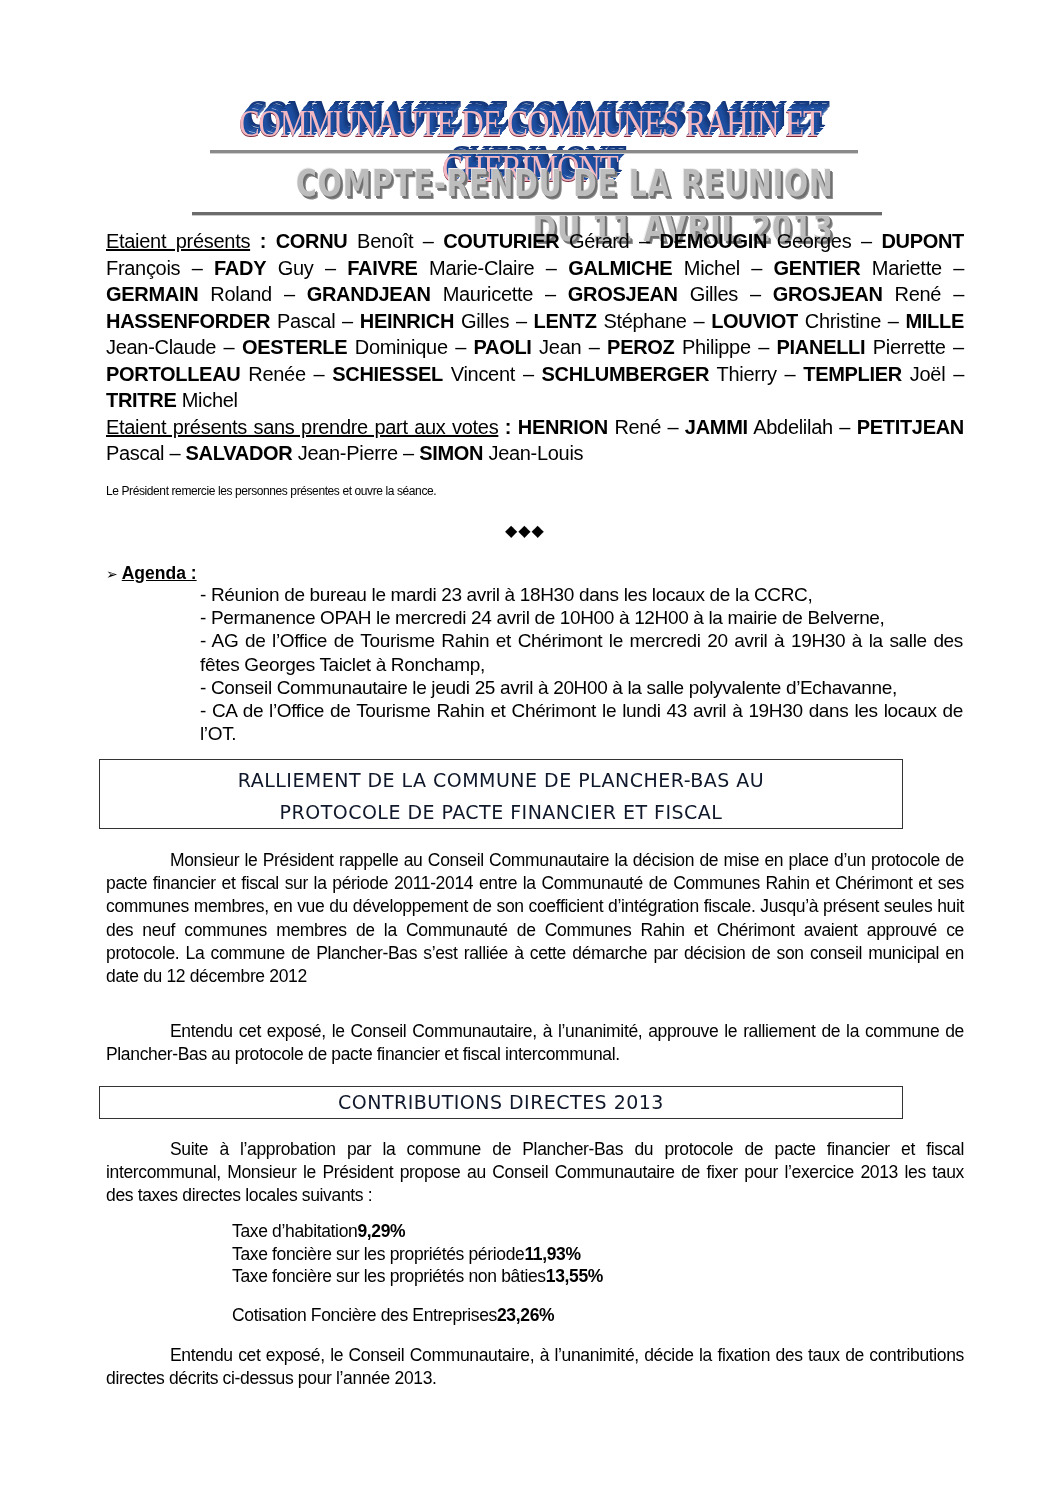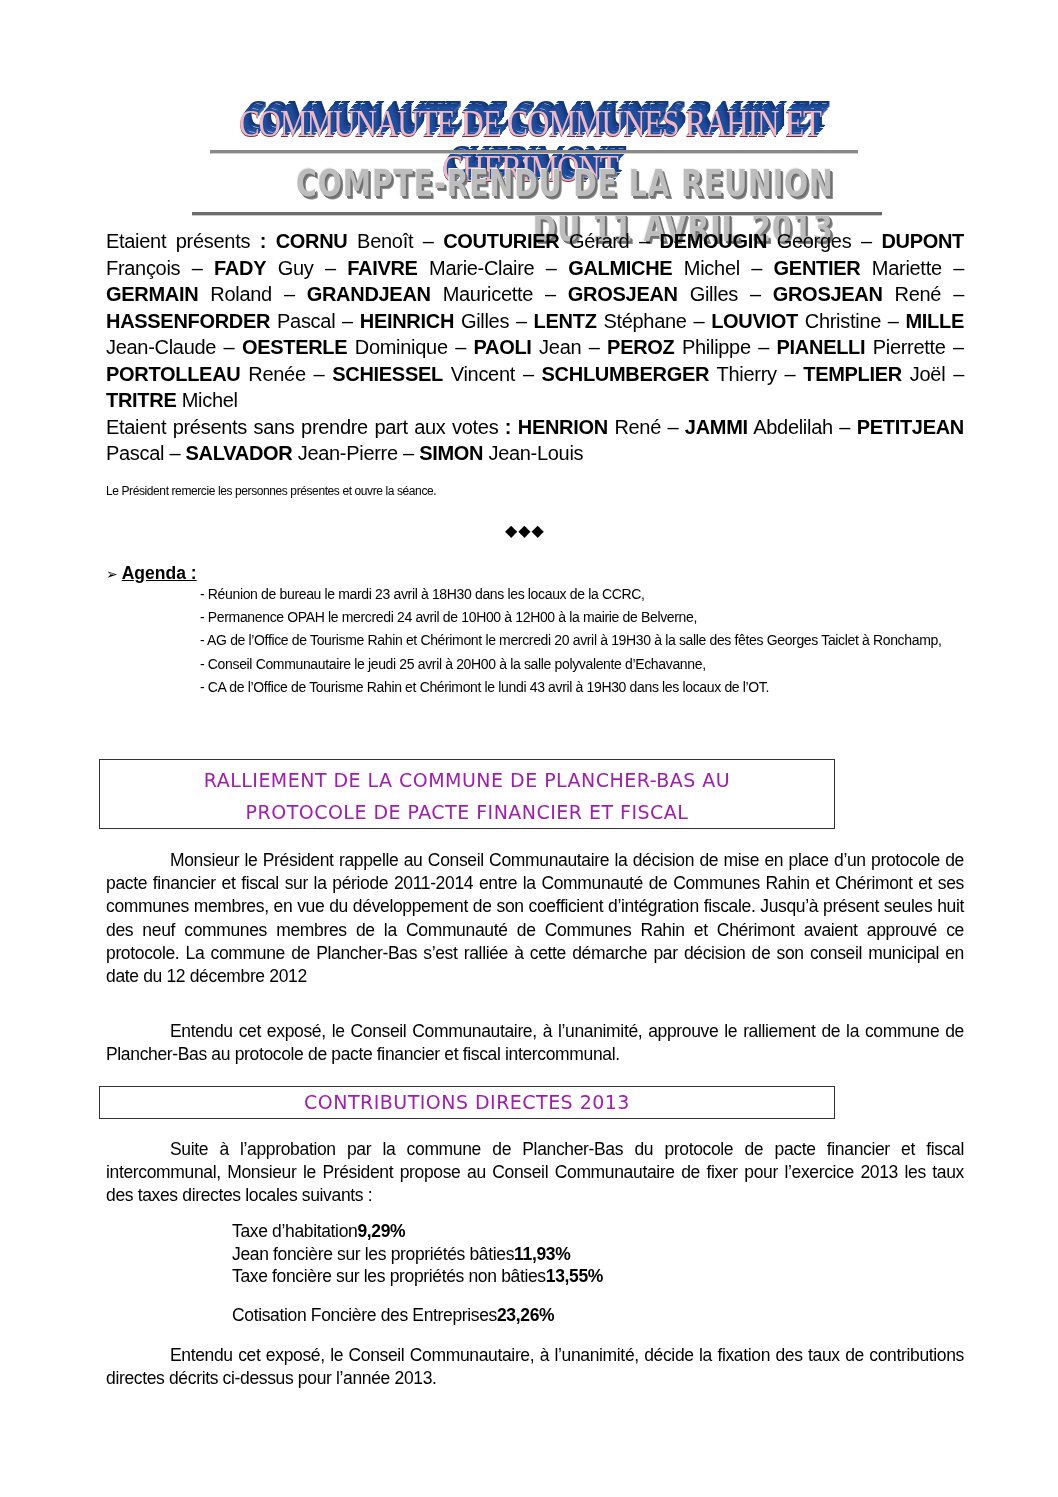--- a/index.html
+++ b/index.html
@@ -44,21 +44,21 @@
       background: #6b6b6b; border-bottom: 1px solid #c9c9c9;
     }
 
     
     .attendance {
       position: absolute; left: 106px; top: 228px; width: 858px;
       font-family: "Liberation Sans Narrow", "Liberation Sans", sans-serif;
       font-size: 20px; line-height: 26.5px; text-align: justify;
       letter-spacing: -0.3px;
     }
-    .attendance .lbl { }
+    .attendance .lbl { text-decoration: underline; }
     .attendance .sur { font-weight: bold; }
     .attendance p { margin: 0; }
 
     .opening {
       position: absolute; left: 106px; top: 484px; width: 858px;
       font-family: "Liberation Sans", sans-serif; font-size: 12px; letter-spacing: -0.4px;
     }
     .diamonds {
       position: absolute; left: 505px; top: 521px; font-size: 16px;
       font-family: "DejaVu Sans", sans-serif; letter-spacing: 1px;
@@ -66,32 +66,32 @@
 
     
     .agenda-title {
       position: absolute; left: 106px; top: 563px;
       font-family: "Liberation Sans", sans-serif; font-size: 17.5px; font-weight: bold;
     }
     .agenda-title .arrow { font-weight: normal; font-size: 14px; margin-right: 4px; }
     .agenda-title .lab { text-decoration: underline; }
     .agenda-list {
       position: absolute; left: 200px; top: 583px; width: 763px;
-      font-family: "Liberation Sans", sans-serif; font-size: 14px; line-height: 23.2px;
+      font-family: "Liberation Sans", sans-serif; font-size: 19px; line-height: 23.2px;
       text-align: justify; letter-spacing: -0.35px;
     }
     .agenda-list div { margin: 0; }
 
     
     .section-box {
-      position: absolute; left: 99px; width: 736px;
+      position: absolute; left: 99px; width: 804px;
       border: 1px solid #333; box-sizing: border-box;
       text-align: center;
       font-family: "DejaVu Sans", sans-serif; font-size: 20px; font-weight: normal;
-      letter-spacing: 0.5px; color: #a21caf;
+      letter-spacing: 0.5px; color: #0f172a;
     }
     .section-box .line { display: block; transform: scaleX(0.95); }
     .box1 { top: 759px; height: 70px; padding-top: 4px; line-height: 32px; }
     .box2 { top: 1086px; height: 33px; line-height: 31px; }
 
     .para {
       position: absolute; left: 106px; width: 858px;
       font-family: "Liberation Sans", sans-serif; font-size: 17.5px; line-height: 23.2px;
       text-align: justify; letter-spacing: -0.35px;
     }
@@ -164,21 +164,21 @@
   <div class="para" style="top:1138px;">
     <span class="indent"></span><span>Suite à l’approbation par la commune de Plancher-Bas du protocole de pacte financier et fiscal intercommunal, Monsieur le Président propose au Conseil Communautaire de fixer pour l’exercice 2013 les taux des taxes directes locales suivants :</span>
   </div>
 
   <div class="tax-table">
     <div class="tax-row">
       <span>Taxe d’habitation</span>
       <span class="val">9,29%</span>
     </div>
     <div class="tax-row">
-      <span>Jean foncière sur les propriétés bâties</span>
+      <span>Taxe foncière sur les propriétés période</span>
       <span class="val">11,93%</span>
     </div>
     <div class="tax-row">
       <span>Taxe foncière sur les propriétés non bâties</span>
       <span class="val">13,55%</span>
     </div>
     <div class="tax-row spaced">
       <span>Cotisation Foncière des Entreprises</span>
       <span class="val">23,26%</span>
     </div>

